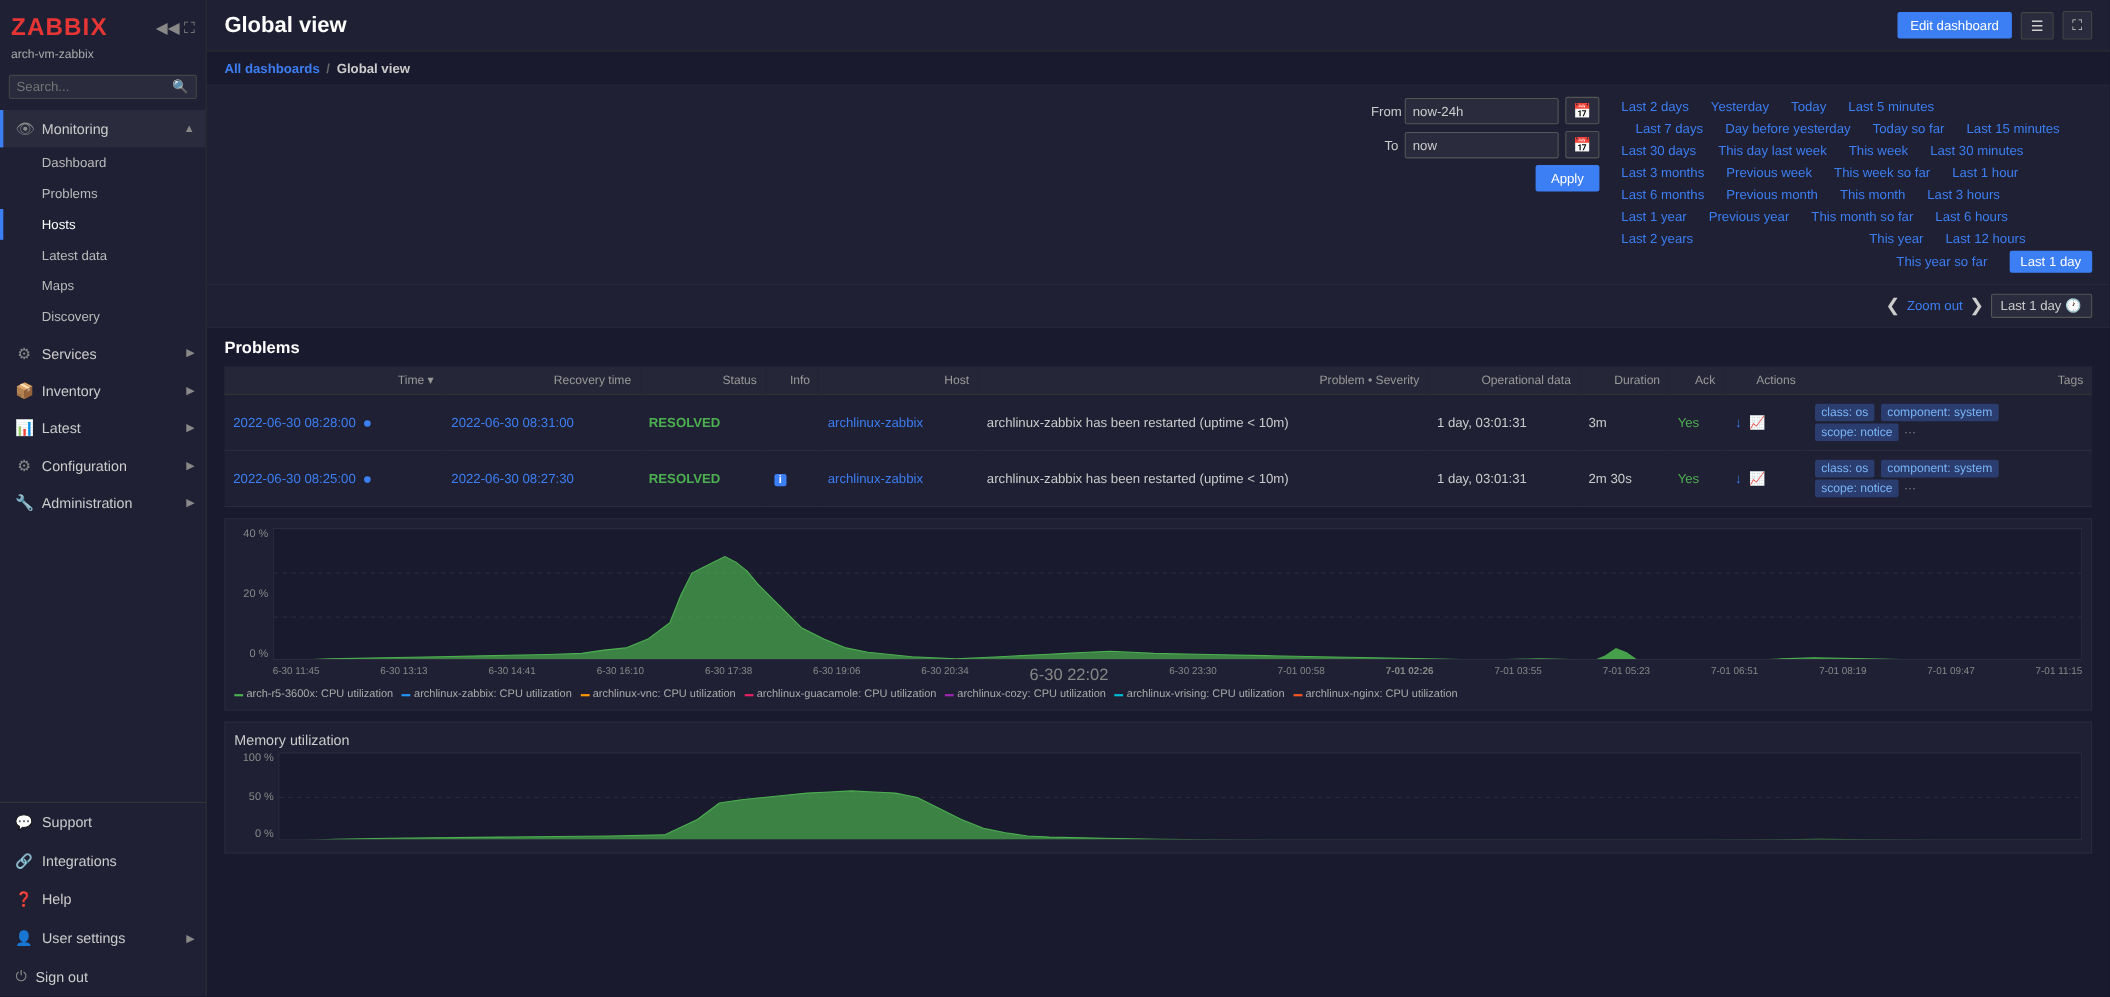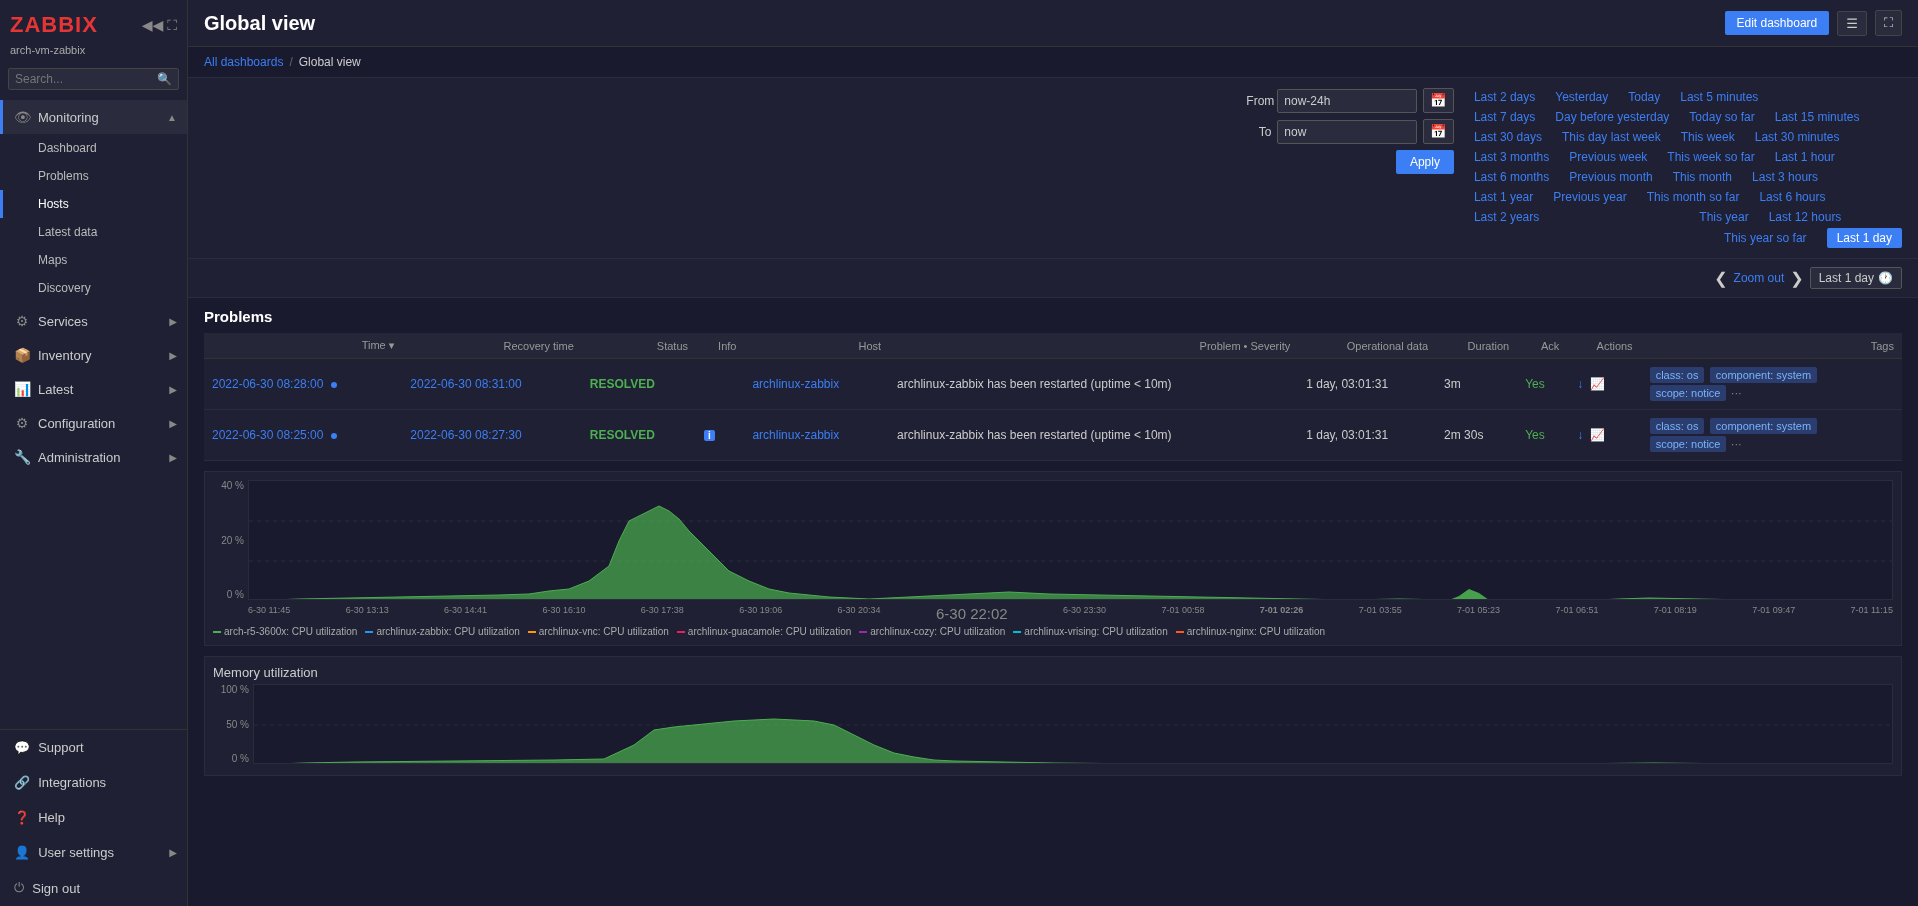--- a/index.html
+++ b/index.html
@@ -92,20 +92,21 @@
     .icon-btn {
       background: #2a2b3d; border: 1px solid #444; color: #ccc;
       padding: 4px 8px; border-radius: 2px; cursor: pointer; font-size: 13px;
     }
 
     #breadcrumb {
       padding: 8px 16px;
       display: flex; align-items: flex-start; gap: 6px;
       background: #1a1a2e;
       border-bottom: 1px solid #2a2b3d;
+      font-weight: bold;
     }
     .breadcrumb-link { color: #3c7ef3; cursor: pointer; font-size: 12px; }
     .breadcrumb-sep { color: #666; }
     .breadcrumb-current { color: #ccc; font-size: 12px; }
 
     #content-area {
       flex: 1;
       overflow-y: auto;
       padding: 0;
     }
@@ -321,21 +322,21 @@
 
       <div style="display:flex;flex-direction:column;gap:2px;">
 
         <div style="display:flex;gap:20px;">
           <span class="qr-link">Last 2 days</span>
           <span class="qr-link">Yesterday</span>
           <span class="qr-link">Today</span>
           <span class="qr-link">Last 5 minutes</span>
         </div>
 
-        <div style="display:flex;gap:20px;">
+        <div style="display:flex;gap:20px;margin-left:13px;">
           <span class="qr-link">Last 7 days</span>
           <span class="qr-link">Day before yesterday</span>
           <span class="qr-link">Today so far</span>
           <span class="qr-link">Last 15 minutes</span>
         </div>
 
         <div style="display:flex;gap:20px;">
           <span class="qr-link">Last 30 days</span>
           <span class="qr-link">This day last week</span>
           <span class="qr-link">This week</span>

